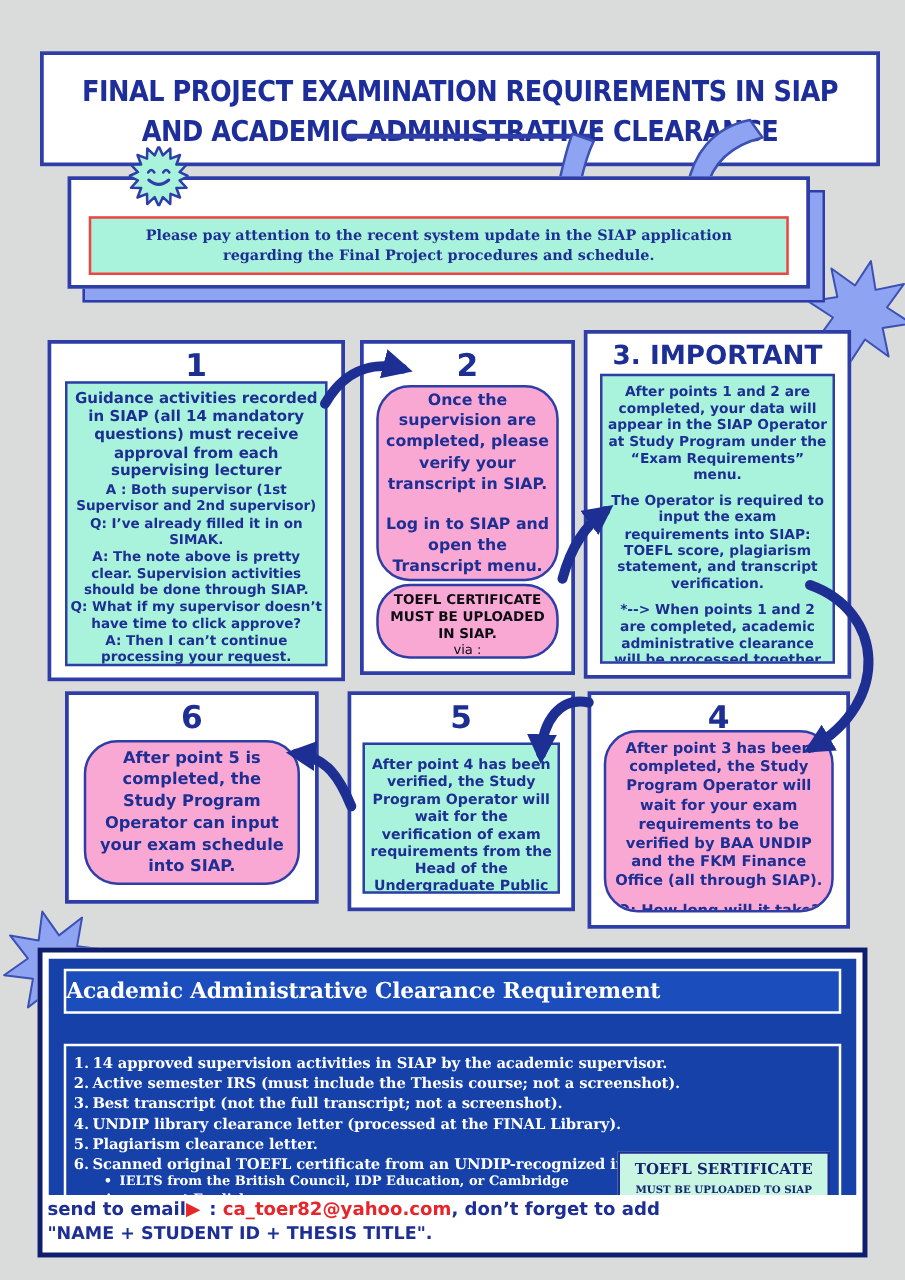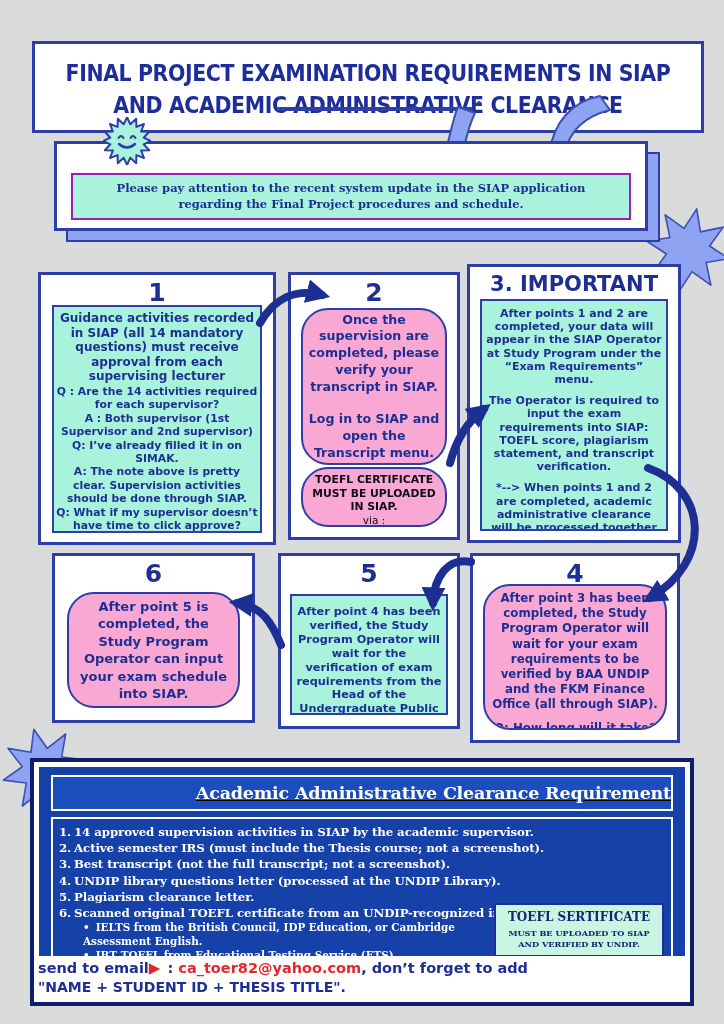--- a/index.html
+++ b/index.html
@@ -17,21 +17,21 @@
   
   .title-box{left:32px;top:24px;width:672px;height:92px;background:#ffffff;border:3px solid #2e3ea6;margin-top:17px;}
   .title-text{margin-top:13px;text-align:center;color:#1d2e9b;font-weight:bold;
               font-size:20.5px;line-height:29px;letter-spacing:-0.4px;transform:scaleY(1.12);transform-origin:top center;}
   .title-underline{left:277px;top:107px;width:196px;height:3.5px;background:#2e3ea6;border-radius:3px;}
   .title-dot{left:477px;top:101px;width:4px;height:4px;background:#2e3ea6;border-radius:50%;}
 
   
   .notice-shadow{left:66px;top:152px;width:594px;height:90px;background:#8ea3f1;border:2px solid #2e3ea6;z-index:1;}
   .notice-box{left:54px;top:141px;width:594px;height:90px;background:#fff;border:3px solid #2e3ea6;z-index:2;}
-  .notice-inner{position:absolute;left:14px;right:14px;top:29px;bottom:8px;border:2px solid #a21caf;background:#a9f2db;
+  .notice-inner{position:absolute;left:14px;right:14px;top:29px;bottom:8px;border:2px solid #ef4444;background:#a9f2db;
                 display:flex;align-items:center;justify-content:center;}
   .notice-text{font-family:"DejaVu Serif",serif;font-weight:bold;color:#1e2f94;font-size:11.5px;line-height:1.32;
                text-align:center;padding:0 18px;}
   .smiley{left:103px;top:117px;z-index:3;}
 
   
   .deco{z-index:0;}
   .ribbon{z-index:1;}
 
   
@@ -66,22 +66,22 @@
   .box4 .inner p{margin:0;}
   .box4 .gap{height:8px;}
 
   
   .arrows{position:absolute;left:0;top:0;z-index:4;pointer-events:none;}
   .farrow{fill:none;stroke:#1e2f94;stroke-width:8;stroke-linecap:round;marker-end:url(#ah);}
 
   
   .panel{left:30px;top:758px;width:664px;height:248px;background:#fff;border:4px solid #0f1d6e;z-index:1;}
   .panel-blue{position:absolute;left:5px;top:5px;right:5px;height:196px;background:#1541a9;}
-  .panel-header{margin:8px 12px 6px;height:32px;border:2px solid #fff;background:#1b4dbd;
-                display:flex;align-items:center;justify-content:flex-end;text-decoration:underline;}
+  .panel-header{margin:8px 12px 24px;height:32px;border:2px solid #fff;background:#1b4dbd;
+                display:flex;align-items:center;justify-content:flex-start;}
   .panel-header span{color:#fff;font-family:"DejaVu Serif",serif;font-weight:bold;font-size:17.5px;letter-spacing:-0.2px;}
   .panel-list{position:relative;margin:0 12px;border:2px solid #fff;height:146px;overflow:hidden;
               padding:5px 8px 4px 6px;color:#fff;font-family:"DejaVu Serif",serif;font-weight:bold;}
   .req-row{display:flex;font-size:11.8px;line-height:16.2px;letter-spacing:-0.1px;}
   .req-row .n{flex:0 0 15px;}
   .req-row .t{flex:1;}
   .req-bullets{margin:0 0 0 24px;padding:0;list-style:none;max-width:430px;}
   .req-bullets li{font-size:10.4px;line-height:13.8px;}
   .req-bullets li::before{content:"•";margin-right:6px;}
   .toefl-note{position:absolute;right:7px;top:84px;width:160px;background:#c9f5e3;border:2px solid #1e2f94;
@@ -134,21 +134,20 @@
     <path d="M15.5 21 q2.5 -4 5 0" fill="none" stroke="#2e3ea6" stroke-width="2" stroke-linecap="round"></path>
     <path d="M27.5 21 q2.5 -4 5 0" fill="none" stroke="#2e3ea6" stroke-width="2" stroke-linecap="round"></path>
     <path d="M16 27 q8 7 16 0" fill="none" stroke="#2e3ea6" stroke-width="2.4" stroke-linecap="round"></path>
   </svg>
 
   <div class="abs white-box step box1">
     <div class="step-num">1</div>
     <div class="inner mint">
       <div class="s1-head">Guidance activities recorded in SIAP (all 14 mandatory questions) must receive approval from each supervising lecturer</div>
       <div class="qa">
-        <p>Q : Are the 14 activities required for each supervisor?</p>
         <p>A : Both supervisor (1st Supervisor and 2nd supervisor)</p>
         <p>Q: I’ve already filled it in on SIMAK.</p>
         <p>A: The note above is pretty clear. Supervision activities should be done through SIAP.</p>
         <p>Q: What if my supervisor doesn’t have time to click approve?</p>
         <p>A: Then I can’t continue processing your request.</p>
       </div>
     </div>
   </div>
 
   <div class="abs white-box step box2">
@@ -224,21 +223,21 @@
         <div class="req-row">
           <span class="n">2.</span>
           <span class="t">Active semester IRS (must include the Thesis course; not a screenshot).</span>
         </div>
         <div class="req-row">
           <span class="n">3.</span>
           <span class="t">Best transcript (not the full transcript; not a screenshot).</span>
         </div>
         <div class="req-row">
           <span class="n">4.</span>
-          <span class="t">UNDIP library questions letter (processed at the UNDIP Library).</span>
+          <span class="t">UNDIP library clearance letter (processed at the FINAL Library).</span>
         </div>
         <div class="req-row">
           <span class="n">5.</span>
           <span class="t">Plagiarism clearance letter.</span>
         </div>
         <div class="req-row">
           <span class="n">6.</span>
           <span class="t">Scanned original TOEFL certificate from an UNDIP-recognized institution, as follows:</span>
         </div>
         <ul class="req-bullets">

